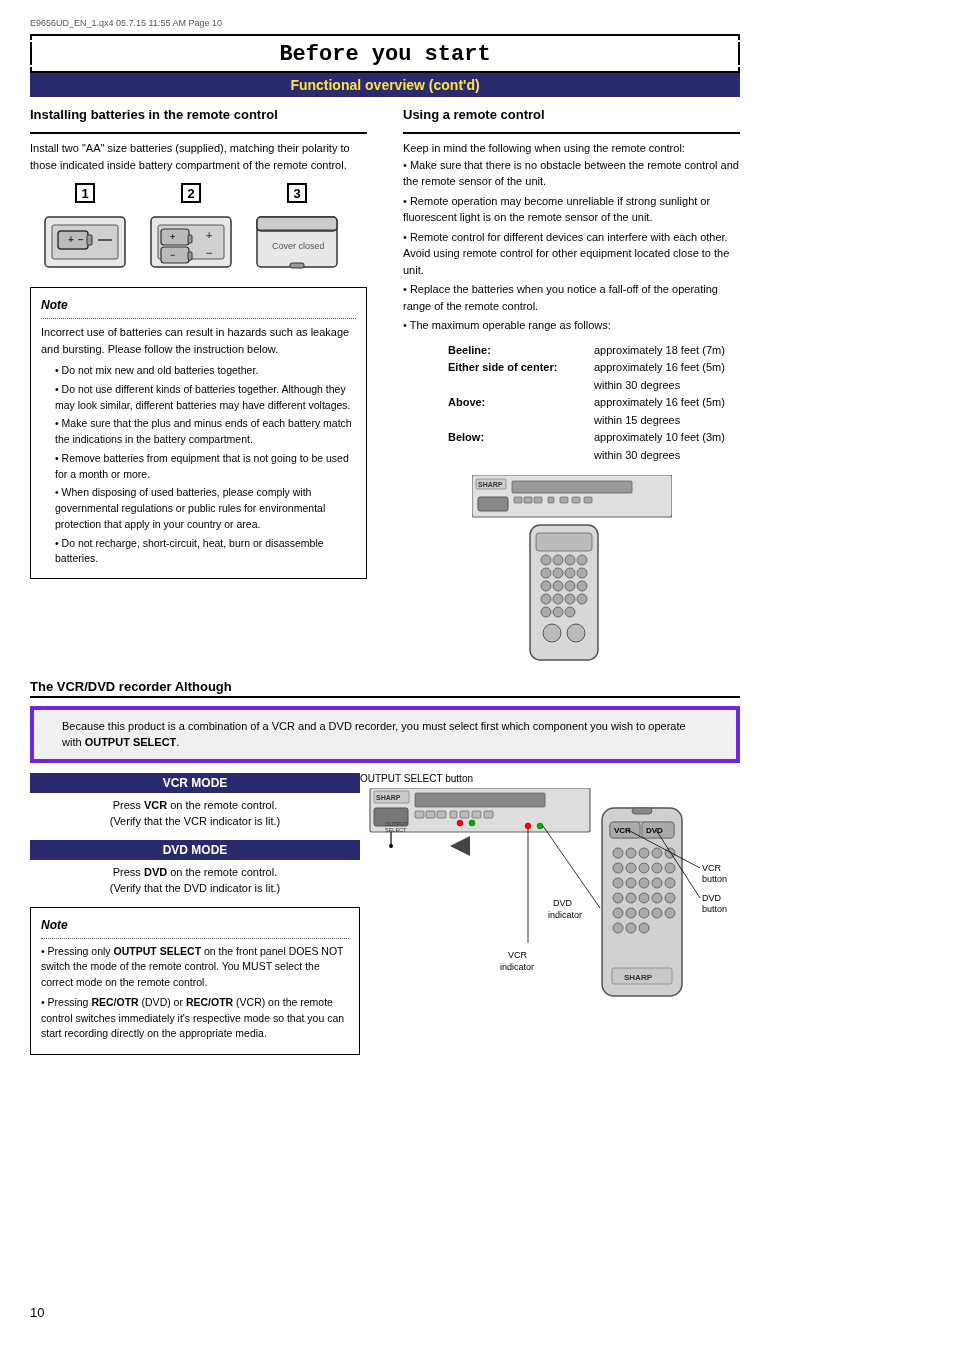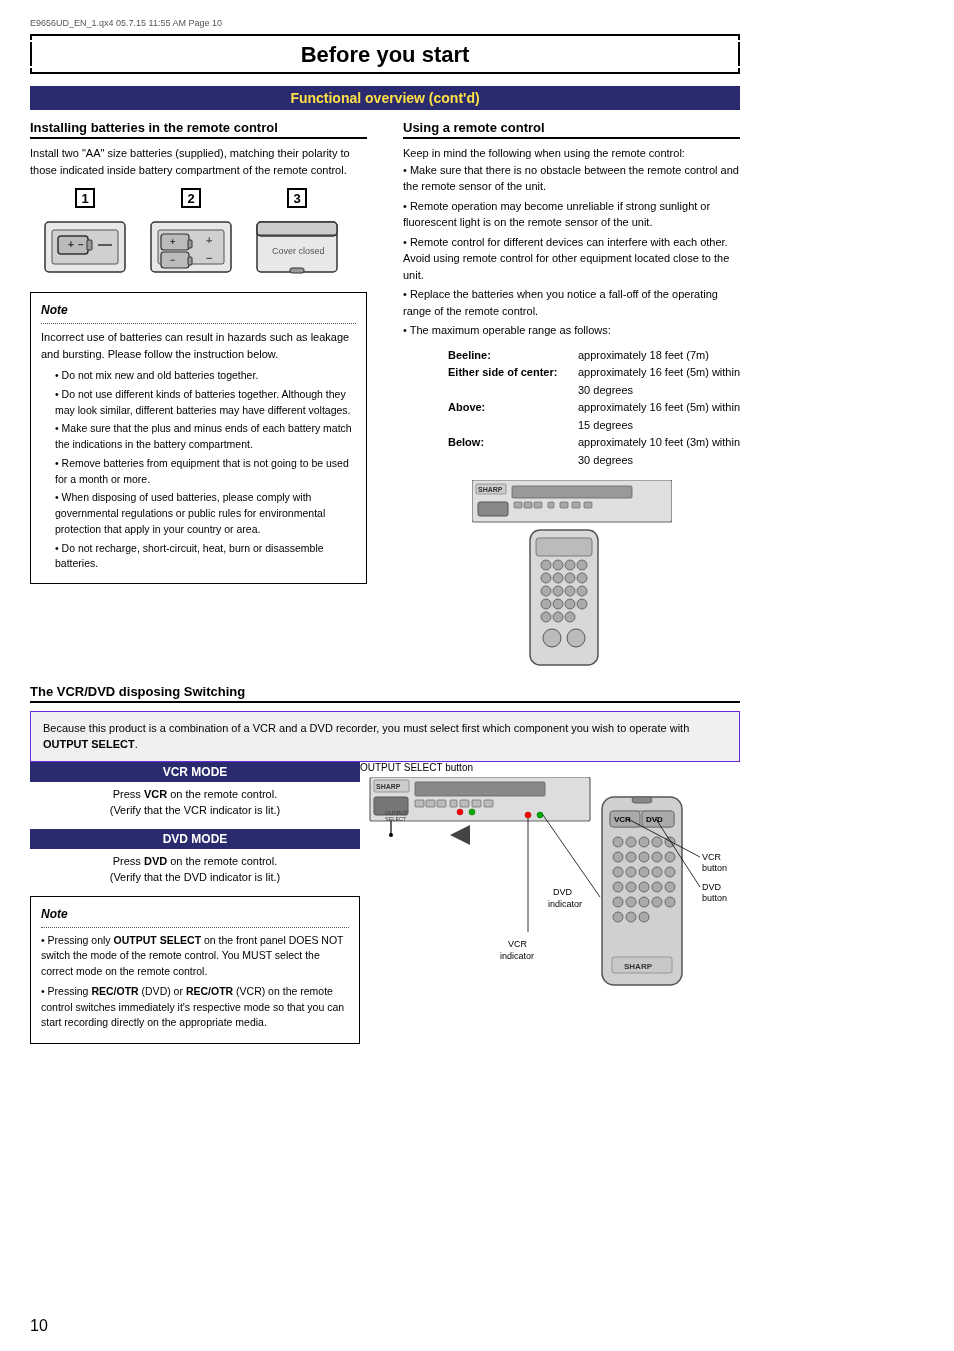--- a/index.html
+++ b/index.html
@@ -20,22 +20,23 @@
     .meta-line {
       font-size: 9px;
       color: #555;
       text-align: left;
       margin-bottom: 6px;
     }
     .page-title-box {
       border: 2px solid #000;
       text-align: center;
       padding: 6px 0 4px 0;
-      margin-bottom: 12px;
+      margin-bottom: 0;
       position: relative;
+      font-family: Liberation Mono, monospace;
     }
     .page-title-box::before,
     .page-title-box::after {
       content: '';
       position: absolute;
       top: 4px; bottom: 4px;
       width: 12px;
       border-top: 2px solid #fff;
       border-bottom: 2px solid #fff;
     }
@@ -66,21 +67,21 @@
     .col-right {
       flex: 1;
       min-width: 0;
       margin-left: 16px;
     }
     .subsection-title {
       font-size: 13px;
       font-weight: bold;
       border-bottom: 2px solid #000;
       margin-bottom: 6px;
-      padding-bottom: 2px;
+      padding-bottom: 10px;
     }
     .body-text {
       font-size: 11px;
       line-height: 1.5;
       margin-bottom: 6px;
     }
     .battery-diagrams {
       display: flex;
       align-items: center;
       gap: 16px;
@@ -141,21 +142,21 @@
     }
     .using-remote-text ul li::before { content: '• '; }
     .using-remote-text ul li { margin-bottom: 3px; }
     .range-table {
       margin-top: 8px;
       font-size: 11px;
       line-height: 1.6;
     }
     .range-table .range-row {
       display: flex;
-      gap: 0;
+      gap: 16px;
       padding-left: 45px;
     }
     .range-label {
       font-weight: bold;
       min-width: 130px;
     }
     .range-value { }
     .remote-diagram-container {
       margin-top: 10px;
       display: flex;
@@ -167,23 +168,24 @@
     }
     .vcr-dvd-title {
       font-size: 13px;
       font-weight: bold;
       border-bottom: 2px solid #000;
       margin-bottom: 8px;
       padding-bottom: 2px;
     }
     .vcr-dvd-intro {
       background: #f0f0f0;
-      border: 1px solid #6d28d9;
-      padding: 8px 12px;
+      border: 4px solid #6d28d9;
+      padding: 8px 28px;
       font-size: 11px;
+      margin-bottom: 10px;
       line-height: 1.5;
     }
     .vcr-dvd-two-col {
       display: flex;
     }
     .vcr-dvd-left {
       flex: 1.1;
     }
     .vcr-dvd-right {
       flex: 1;
@@ -211,23 +213,23 @@
       line-height: 1.5;
     }
     .bottom-note-box ul {
       list-style: none;
       padding-left: 0;
     }
     .bottom-note-box ul li::before { content: '• '; }
     .bottom-note-box ul li { margin-bottom: 4px; }
     .page-number {
       position: absolute;
-      bottom: 16px;
+      bottom: 31px;
       left: 30px;
-      font-size: 16px;
+      font-size: 13px;
     }
     .output-select-label {
       font-size: 10px;
       text-align: left;
       margin-bottom: 4px;
     }
   </style>
 </head>
 <body>
 
@@ -396,21 +398,21 @@
 
             <circle cx="80" cy="158" r="9" fill="#bbb" stroke="#555" stroke-width="1"></circle>
             <circle cx="104" cy="158" r="9" fill="#bbb" stroke="#555" stroke-width="1"></circle>
           </svg>
         </div>
       </div>
     </div>
   </div>
 
   <div class="bottom-section">
-    <div class="vcr-dvd-title">The VCR/DVD disposing Switching</div>
+    <div class="vcr-dvd-title">The VCR/DVD recorder Although</div>
 
     <div class="vcr-dvd-intro">
       Because this product is a combination of a VCR and a DVD recorder, you must select first which component you wish to operate with <strong>OUTPUT SELECT</strong>.
     </div>
 
     <div class="vcr-dvd-two-col">
 
       <div class="vcr-dvd-left">
         <div class="mode-box">VCR MODE</div>
         <div class="mode-desc">

